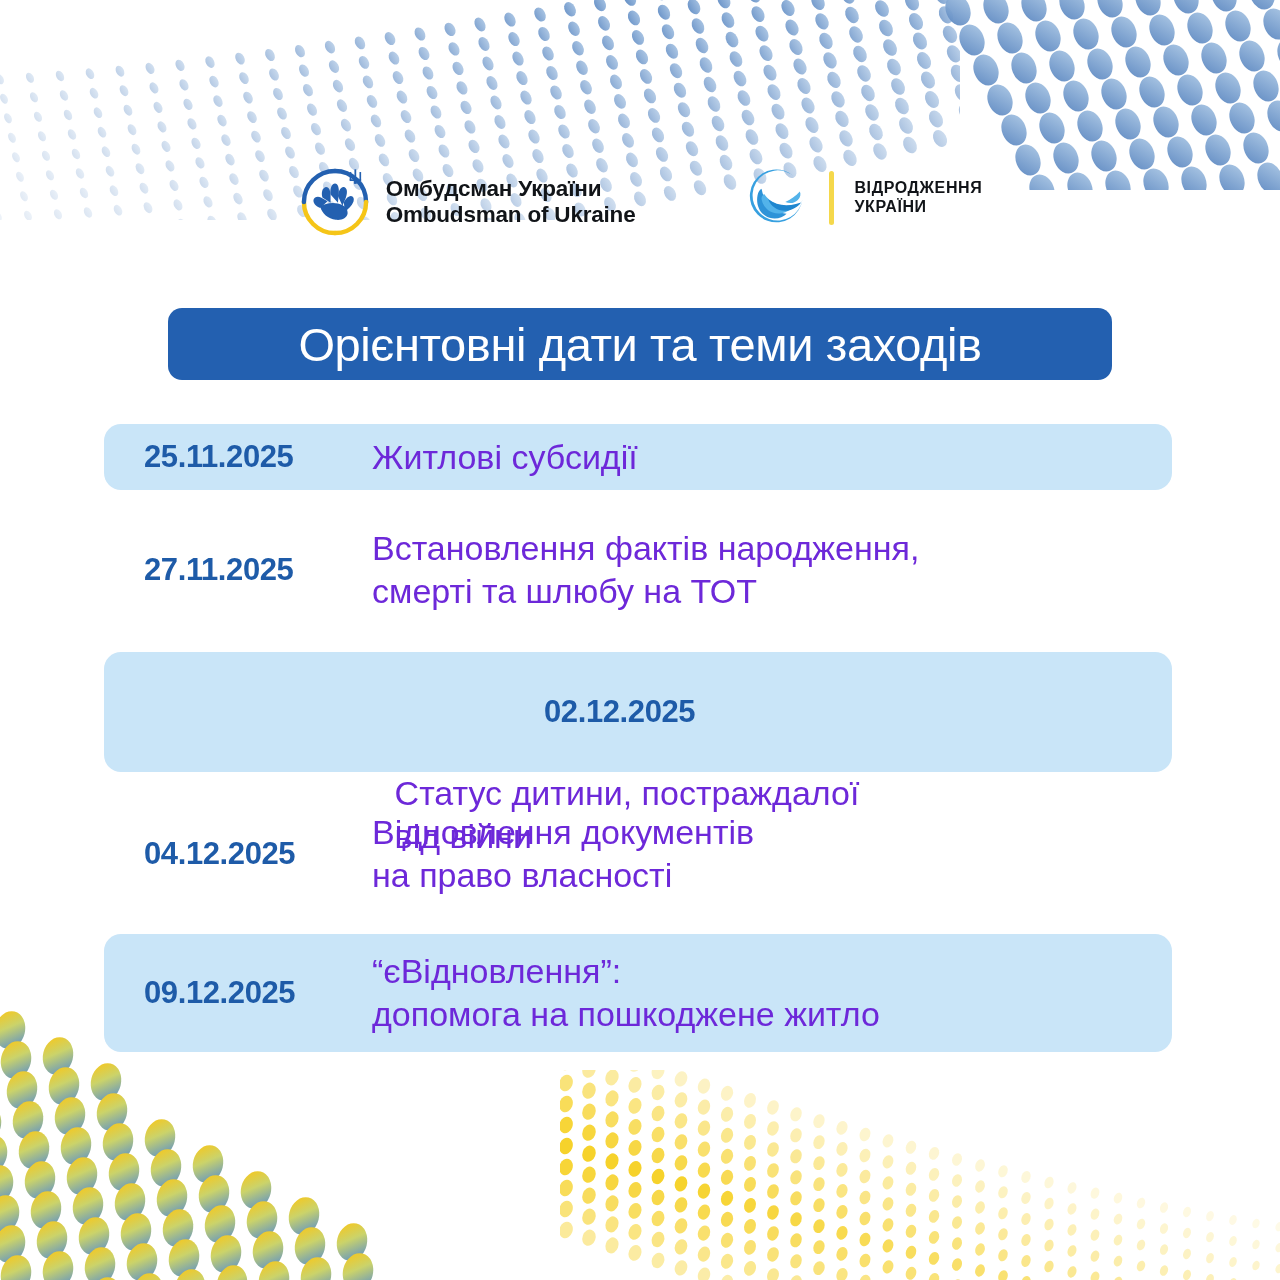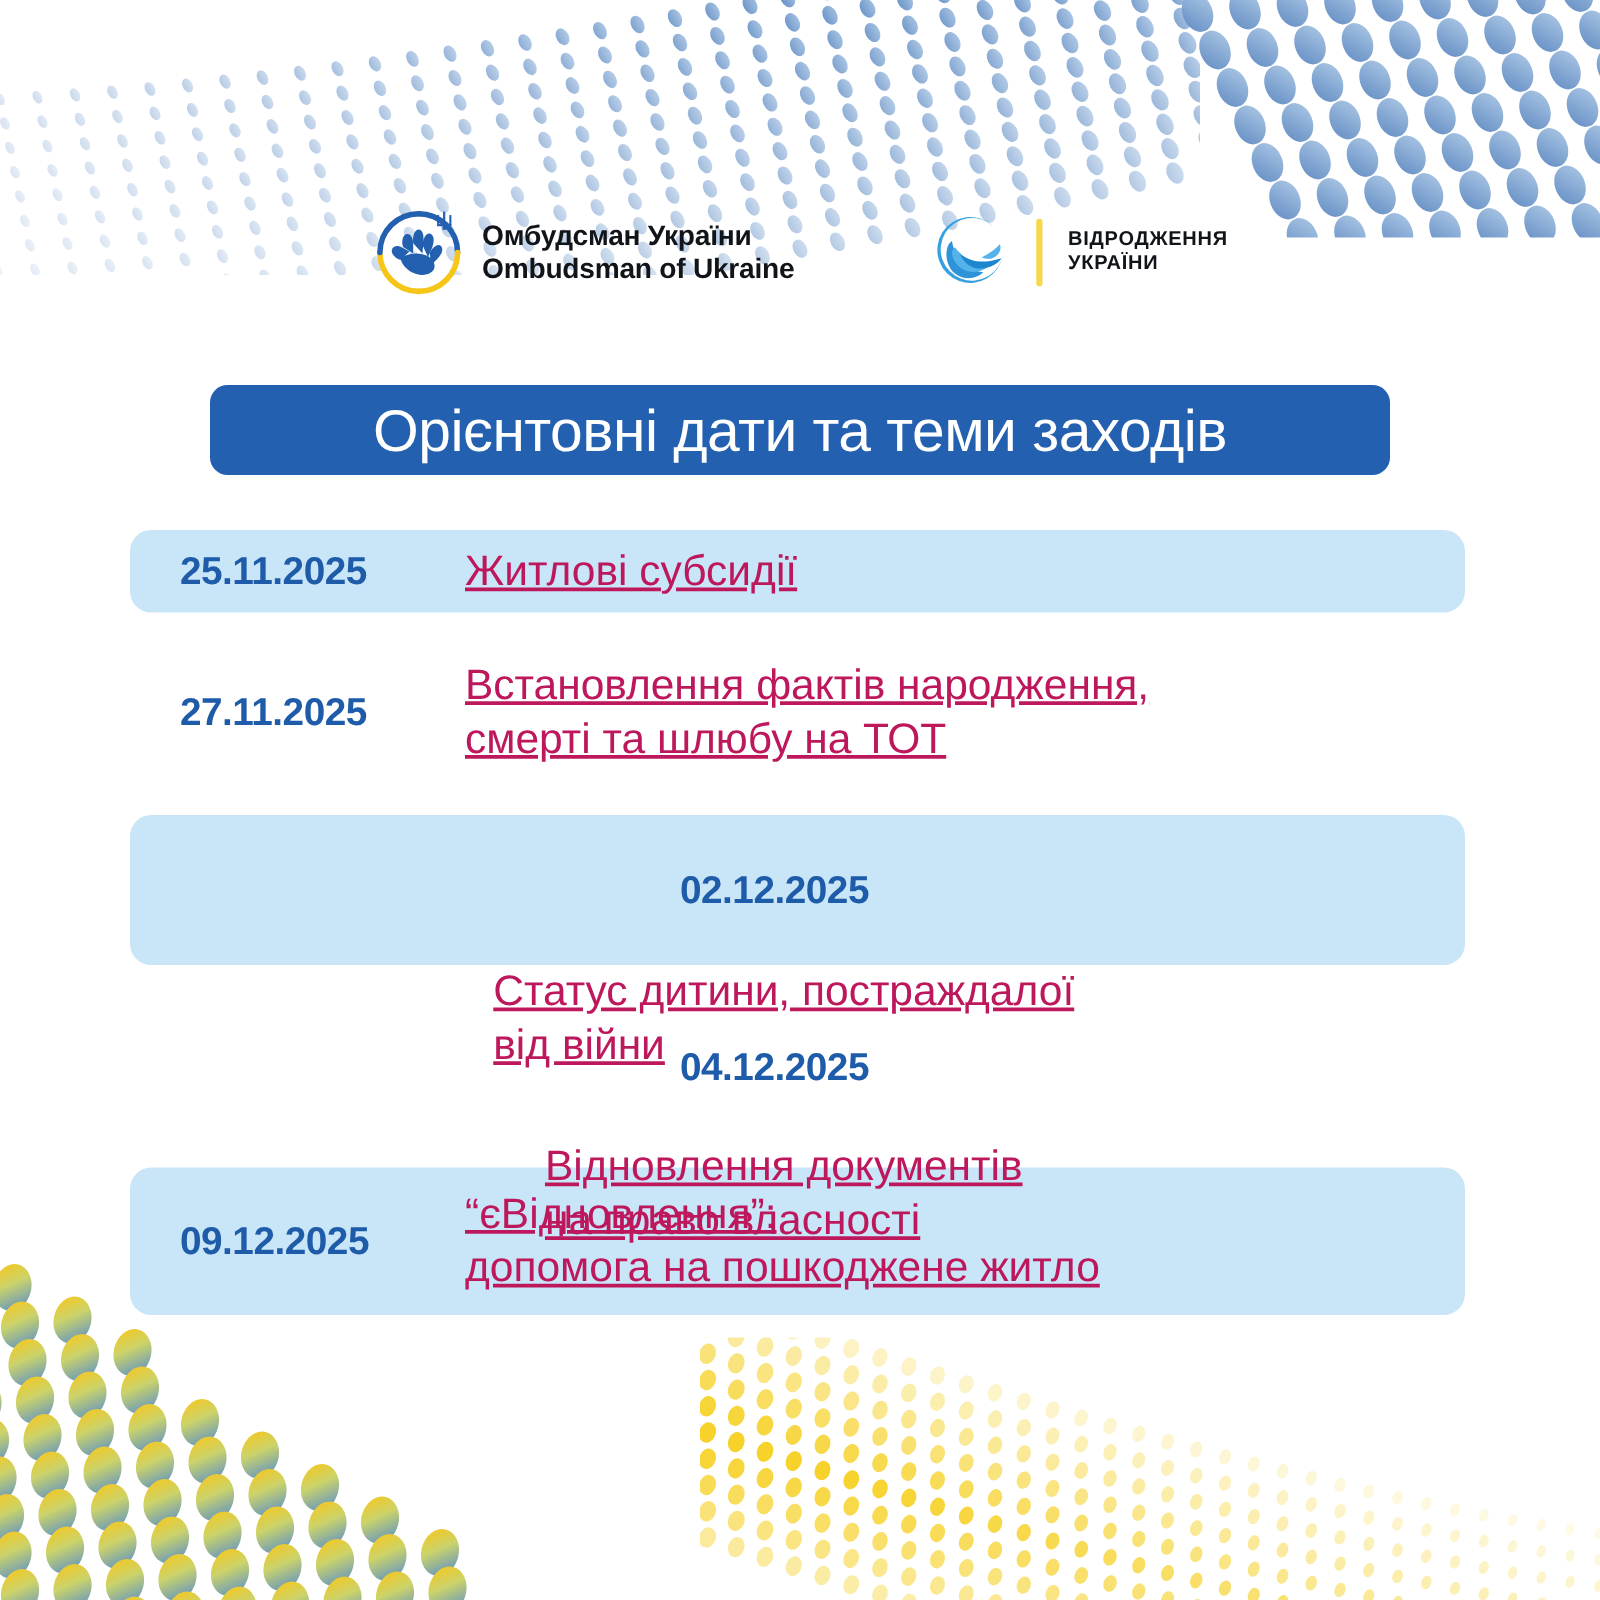--- a/index.html
+++ b/index.html
@@ -19,21 +19,21 @@
   
   .deco { position:absolute; pointer-events:none; }
   #deco-top-left   { left:-40px;  top:-70px;  width:1000px; height:290px; }
   #deco-top-right  { right:-30px; top:-40px;  width:420px;  height:230px; }
   #deco-bottom-left{ left:-60px;  bottom:-40px;width:520px; height:330px; }
   #deco-bottom-right{right:-40px; bottom:-60px;width:760px; height:270px; }
 
   
   #logo-bar {
     position:absolute; top:165px; left:0; width:1280px;
-    display:flex; justify-content:center; align-items:center; gap:112px;
+    display:flex; justify-content:center; align-items:flex-start; gap:112px;
   }
   .logo-block { display:flex; align-items:center; }
 
   .omb-mark { width:74px; height:74px; flex:none; margin-right:14px; }
   .omb-text { display:flex; flex-direction:column; line-height:1.14; }
   .omb-text .l1, .omb-text .l2 {
     font-size:22.5px; font-weight:bold; color:#111418; letter-spacing:-0.2px;
     white-space:nowrap;
   }
 
@@ -70,32 +70,31 @@
   }
   .row.alt { background:#C9E5F8; }
   .row .date {
     flex:none; width:268px;
     padding-left:40px;
     font-size:31px; font-weight:bold; color:#1E5BA8;
     letter-spacing:-0.4px; white-space:nowrap;
   }
   .row .topic {
     flex:1 1 auto; padding-right:22px;
-    font-size:34px; color:#be185d; line-height:1.26;
+    font-size:34px; color:#6d28d9; line-height:1.26;
     white-space:pre-line;
-    text-decoration:underline;
   }
   .row.r1 { height:66px; padding:0; }
   .row.r1 .date, .row.r1 .topic { display:flex; align-items:center; height:66px; }
   .row.r2 { height:116px; padding:0; }
   .row.r2 .date { display:flex; align-items:center; height:116px; }
   .row.r2 .topic { display:flex; align-items:center; height:116px; }
   .row.r3 { height:120px; padding:0; }
   .row.r3 .date, .row.r3 .topic { display:flex; align-items:center; height:120px; }
-  .row.r4 { height:116px; padding:0;flex-direction:column; }
+  .row.r4 { height:116px; padding:0; }
   .row.r4 .date, .row.r4 .topic { display:flex; align-items:center; height:116px; }
   .row.r5 { height:118px; padding:0; }
   .row.r5 .date, .row.r5 .topic { display:flex; align-items:center; height:118px; }
   #schedule .row:nth-child(1){ margin-bottom:22px; }
   #schedule .row:nth-child(2){ margin-bottom:24px; }
   #schedule .row:nth-child(3){ margin-bottom:24px;flex-direction:column; }
   #schedule .row:nth-child(4){ margin-bottom:22px; }
 </style>
 </head>
 <body>

